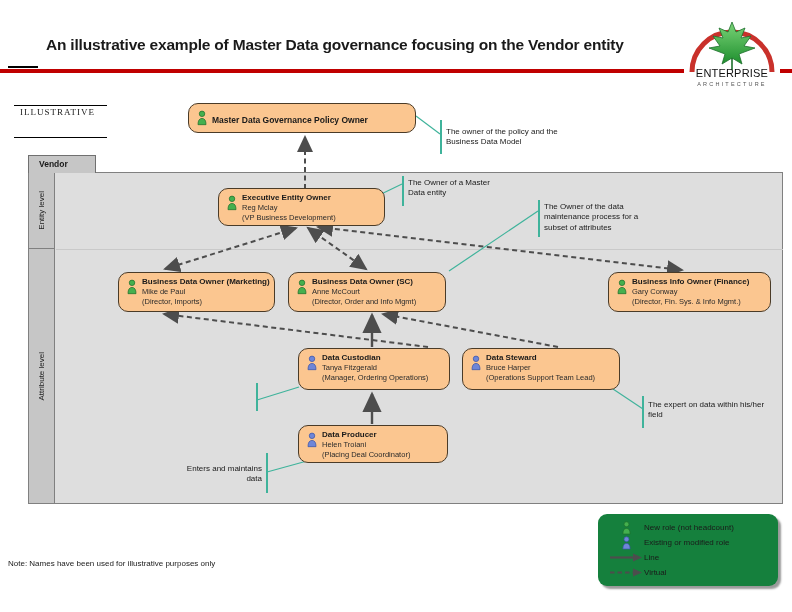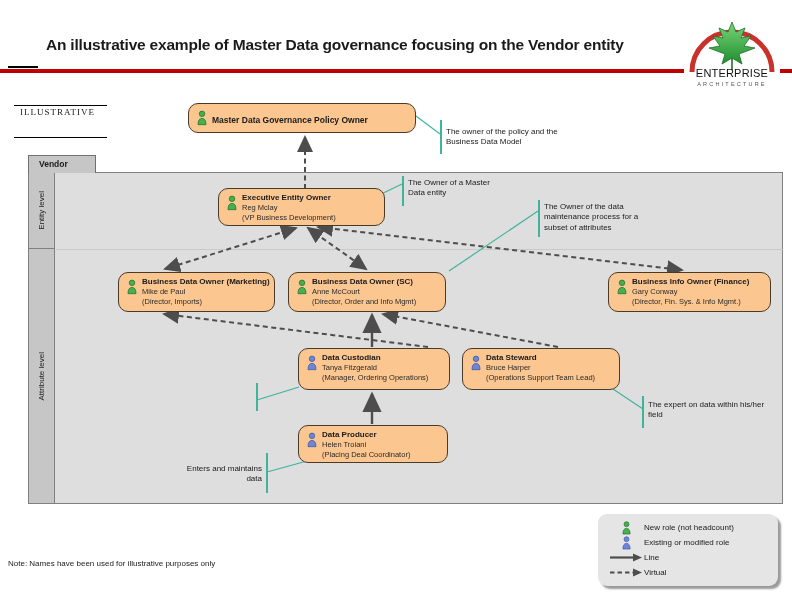--- a/index.html
+++ b/index.html
@@ -73,21 +73,21 @@
   .bar-sc { left:538px; top:200px; height:37px; }
   .ann-cust { left:118px; top:387px; width:134px; text-align:right; }
   .bar-cust { left:256px; top:383px; height:28px; }
   .ann-prod { left:186px; top:464px; width:76px; text-align:right; }
   .bar-prod { left:266px; top:453px; height:40px; }
   .ann-stew { left:648px; top:400px; width:118px; }
   .bar-stew { left:642px; top:396px; height:32px; }
 
   
   .legend { position:absolute; left:598px; top:514px; width:180px; height:72px;
-            background:#e5e5e5; border-radius:9px; box-shadow:3px 3px 2px #9a9a9a;
+            background:#15803d; border-radius:9px; box-shadow:3px 3px 2px #9a9a9a;
             padding:6px 6px 4px 10px; z-index:4; }
   .lg-row { display:flex; align-items:center; height:15px; }
   .lg-ic { flex:0 0 36px; display:flex; justify-content:center; }
   .lg-label { font-size:8px; }
   .lg-person { width:9px; height:14px; }
 
   .note { position:absolute; left:8px; top:559px; font-size:8px; z-index:4; }
 </style>
 </head>
 <body>

